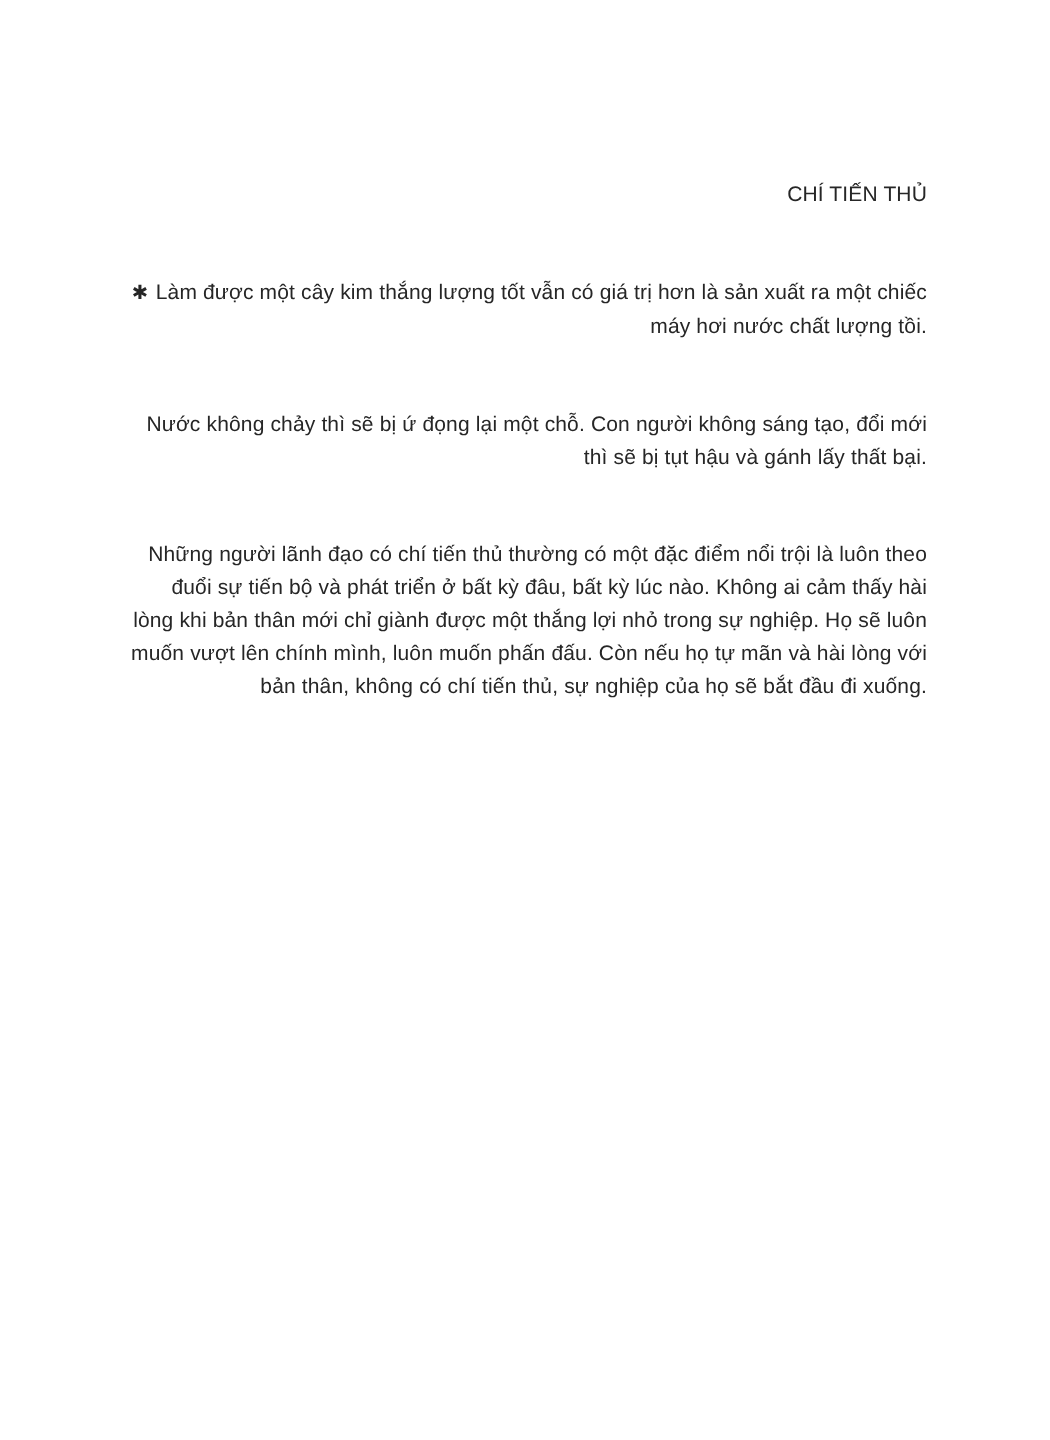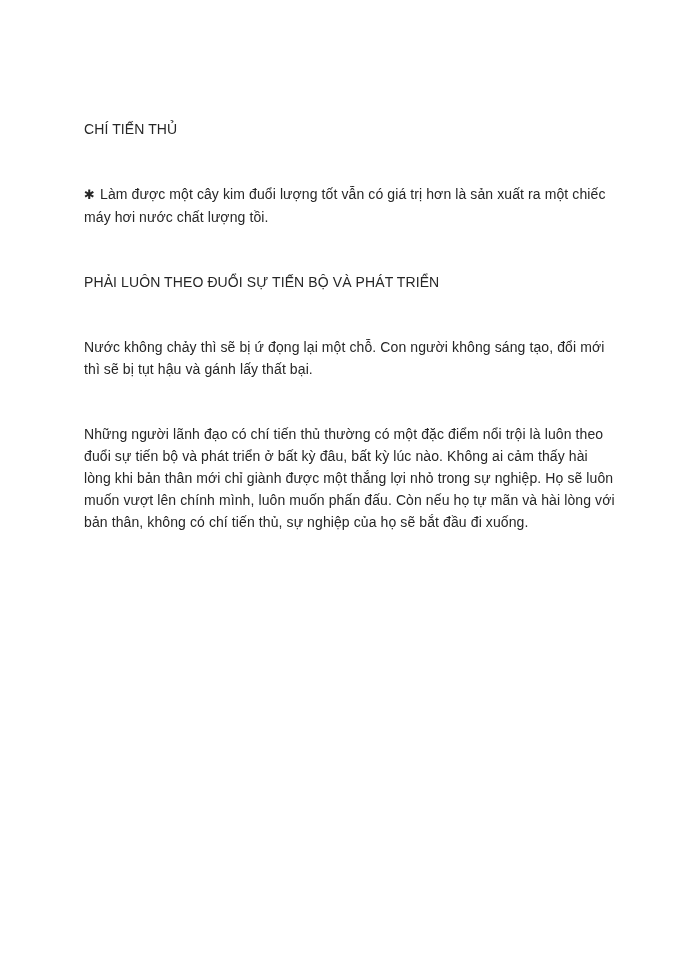--- a/index.html
+++ b/index.html
@@ -10,20 +10,21 @@
   .page {
     position: relative;
     width: 700px;
     height: 960px;
     background: #ffffff;
     overflow: hidden;
     font-family: "Liberation Sans", "DejaVu Sans", sans-serif;
     color: #262626;
     box-sizing: border-box;
     padding: 118px 82px 0 84px;
+    text-align: right;
   }
   .page p {
     margin: 0 0 43px 0;
     font-size: 14px;
     line-height: 22px;
     font-weight: 400;
     letter-spacing: 0.1px;
   }
   .bullet .glyph {
     display: inline-block;
@@ -34,23 +35,22 @@
 </head>
 <body>
 
 <div class="page">
 
   <p>CHÍ TIẾN THỦ</p>
 
 
 
 
-  <p class="bullet"><span class="glyph">✱</span><span>Làm được một cây kim đuổi lượng tốt vẫn có giá trị hơn là sản xuất ra một chiếc máy hơi nước chất lượng tồi.</span></p>
+  <p class="bullet"><span class="glyph">✱</span><span>Làm được một cây kim thắng lượng tốt vẫn có giá trị hơn là sản xuất ra một chiếc máy hơi nước chất lượng tồi.</span></p>
 
 
-  <p>PHẢI LUÔN THEO ĐUỔI SỰ TIẾN BỘ VÀ PHÁT TRIỂN</p>
 
   <p>Nước không chảy thì sẽ bị ứ đọng lại một chỗ. Con người không sáng tạo, đổi mới thì sẽ bị tụt hậu và gánh lấy thất bại.</p>
 
   <p>Những người lãnh đạo có chí tiến thủ thường có một đặc điểm nổi trội là luôn theo đuổi sự tiến bộ và phát triển ở bất kỳ đâu, bất kỳ lúc nào. Không ai cảm thấy hài lòng khi bản thân mới chỉ giành được một thắng lợi nhỏ trong sự nghiệp. Họ sẽ luôn muốn vượt lên chính mình, luôn muốn phấn đấu. Còn nếu họ tự mãn và hài lòng với bản thân, không có chí tiến thủ, sự nghiệp của họ sẽ bắt đầu đi xuống.</p>
 
 
 </div>
 
 </body></html>

